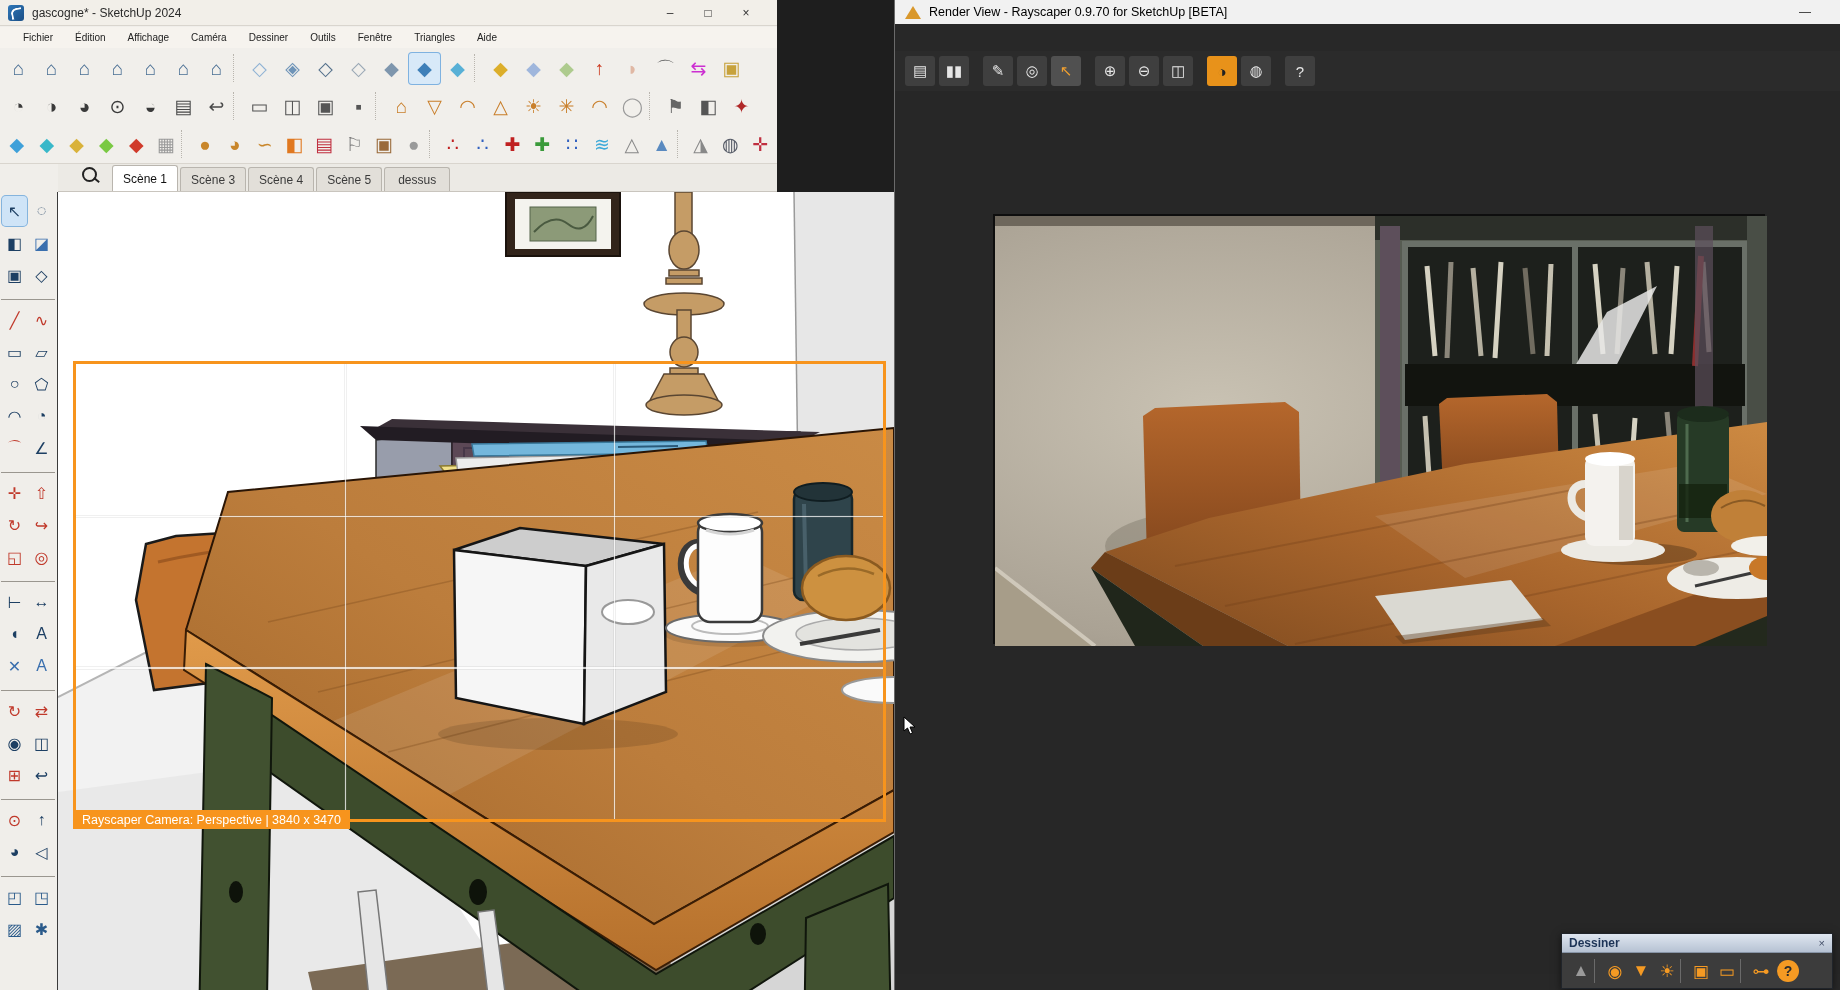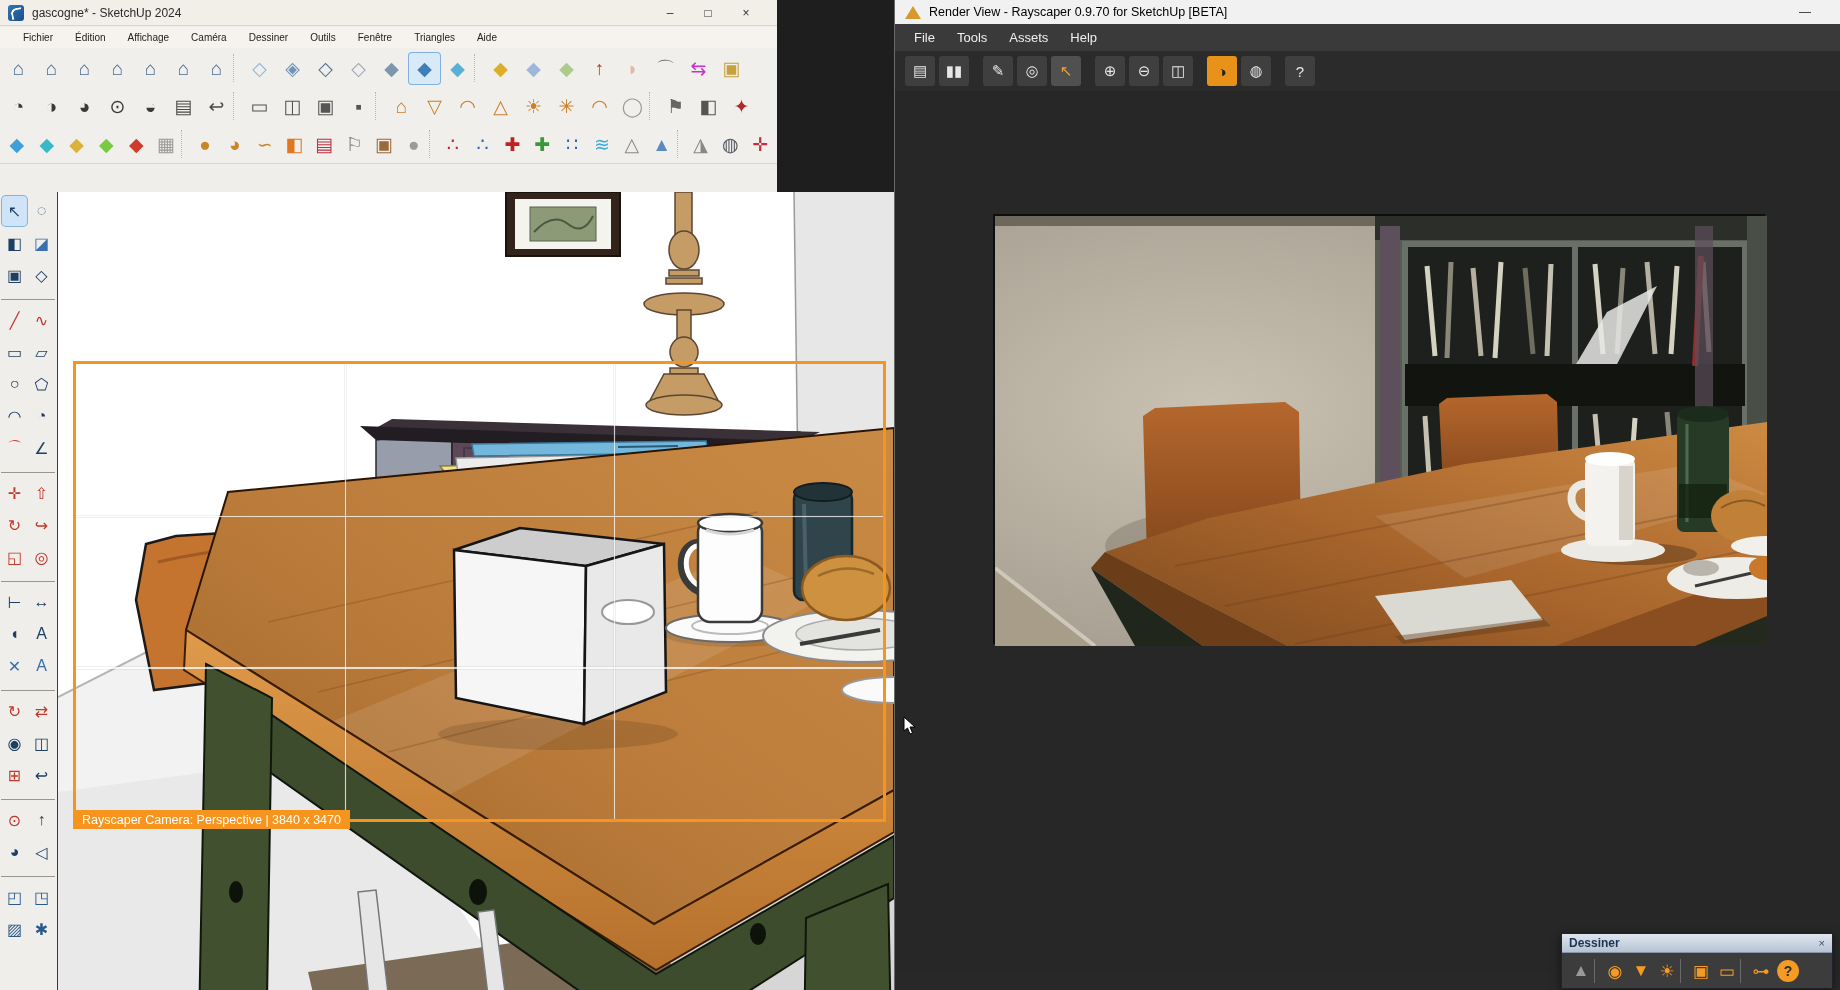--- a/index.html
+++ b/index.html
@@ -339,20 +339,41 @@
           </div>
           <div class="tb-icon">
             <span style="color: rgb(85, 90, 102);">◍</span>
           </div>
           <div class="tb-icon">
             <span style="color: rgb(192, 48, 64);">✛</span>
           </div>
         </div>
     </div>
 
+    <div class="su-tabbar">
+      <div class="search-icon"></div>
+      <div style="display:flex;align-items:flex-end;">
+
+      <div class="scene-tab active">
+            <span>Scène 1</span>
+          </div>
+          <div class="scene-tab">
+            <span>Scène 3</span>
+          </div>
+          <div class="scene-tab">
+            <span>Scène 4</span>
+          </div>
+          <div class="scene-tab">
+            <span>Scène 5</span>
+          </div>
+          <div class="scene-tab">
+            <span>dessus</span>
+          </div>
+        </div>
+    </div>
 
     <div class="su-body">
       <div class="tool-palette">
 
       <div class="tp-icon active">
             <span style="color: rgb(29, 63, 99);">↖</span>
           </div>
           <div class="tp-icon">
             <span style="color: rgb(29, 63, 99);">◌</span>
           </div>
@@ -661,27 +682,20 @@
       </div>
     </div>
   </div>
 
   <div class="rv-window">
     <div class="rv-titlebar">
       <div class="rv-tri"></div>
       <span class="rv-title">Render View - Rayscaper 0.9.70 for SketchUp [BETA]</span>
       <span class="rv-min">—</span>
     </div>
-    <div class="rv-menubar">
-
-    <span class="rv-menu-item">File</span>
-        <span class="rv-menu-item">Tools</span>
-        <span class="rv-menu-item">Assets</span>
-        <span class="rv-menu-item">Help</span>
-      </div>
     <div class="rv-toolbar">
 
     <div class="rv-btn">
           <span>▤</span>
         </div>
         <div class="rv-btn">
           <span>▮▮</span>
         </div>
         <div class="rv-btn sep">
           <span></span>

